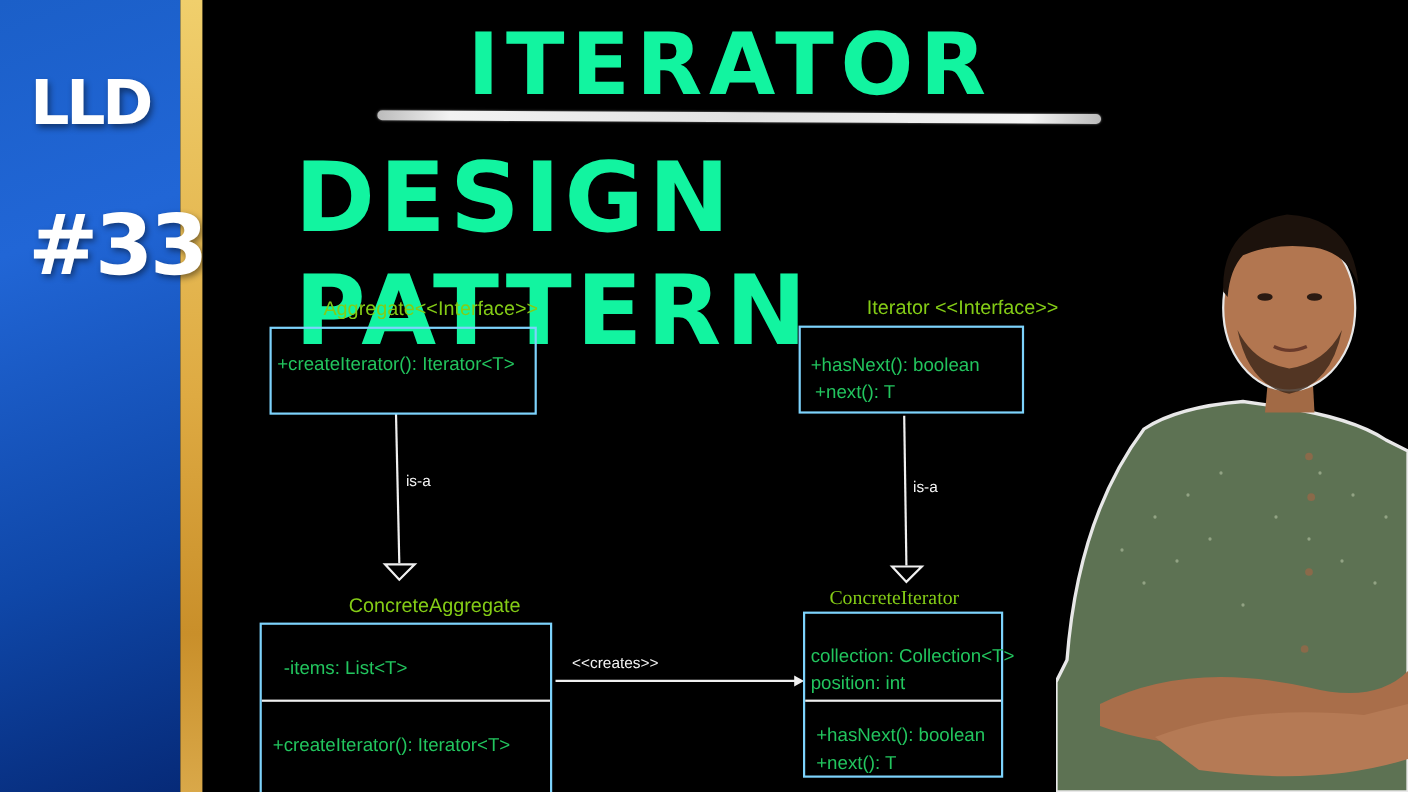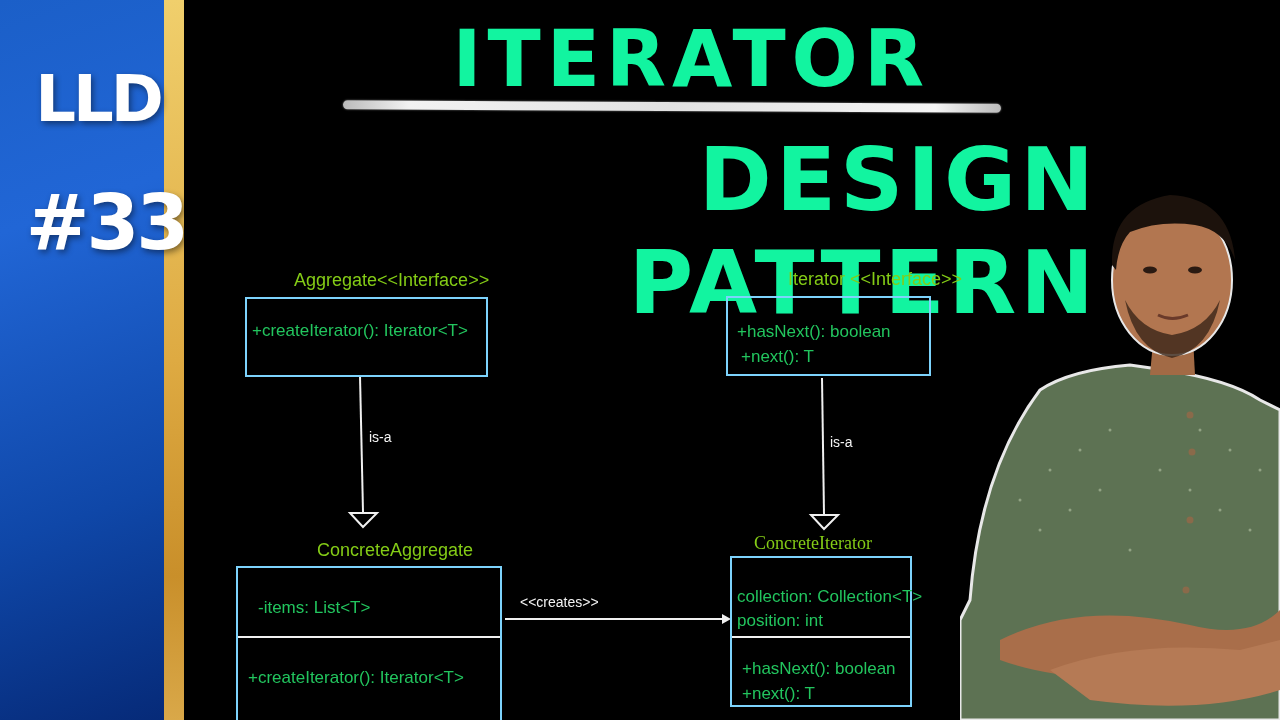--- a/index.html
+++ b/index.html
@@ -15,25 +15,25 @@
     .gold-stripe {
       position: absolute; left: 164px; top: 0; width: 20px; height: 720px;
       background: linear-gradient(180deg, #f0cf6c 0%, #deaa42 50%, #c98f2a 80%, #d9a849 100%);
     }
     .series-label {
       position: absolute; left: 0; width: 164px; text-align: center;
       color: #fff; font-weight: bold; font-family: "DejaVu Sans", sans-serif;
       text-shadow: 2px 3px 6px rgba(0,0,0,0.45);
       letter-spacing: -3px;
     }
-    .lld { top: 62px; font-size: 64px; padding-left: 16px; }
+    .lld { top: 62px; font-size: 56px; }
     .num { top: 178px; font-size: 76px; margin-left: 24px; }
 
     .title {
-      position: absolute; left: 184px; width: 1000px; text-align: right;
+      position: absolute; left: 184px; width: 1000px; text-align: left;
       color: #12f4a0; font-family: "DejaVu Sans", sans-serif; font-weight: bold;
     }
     .title-1 { top: 14px; left: 425px; width: 505px; font-size: 78px; letter-spacing: 6px; }
     .title-2 { top: 128px; left: 268px; width: 830px; font-size: 88px; letter-spacing: 4px; }
     .chalk-line {
       position: absolute; left: 343px; top: 102px; width: 658px; height: 9px;
       background: linear-gradient(90deg, #bbb, #f2f2f2 10%, #e2e2e2 50%, #f5f5f5 90%, #bbb);
       border-radius: 5px; transform: rotate(0.3deg);
       box-shadow: 0 0 2px #888;
     }

